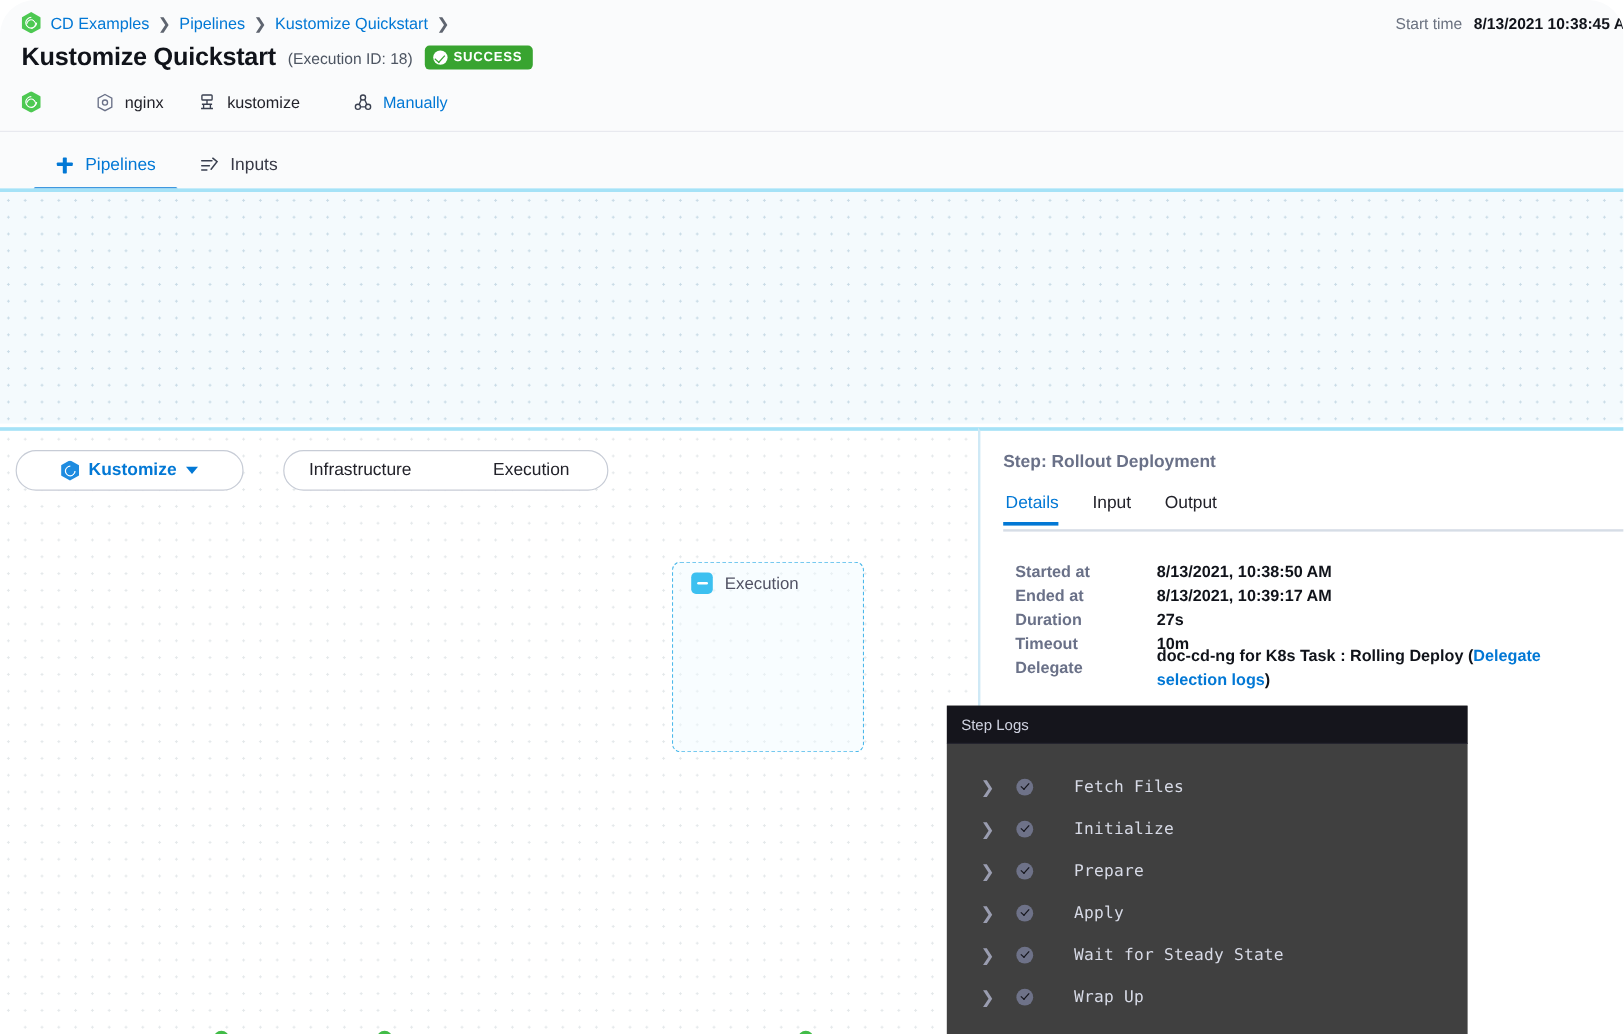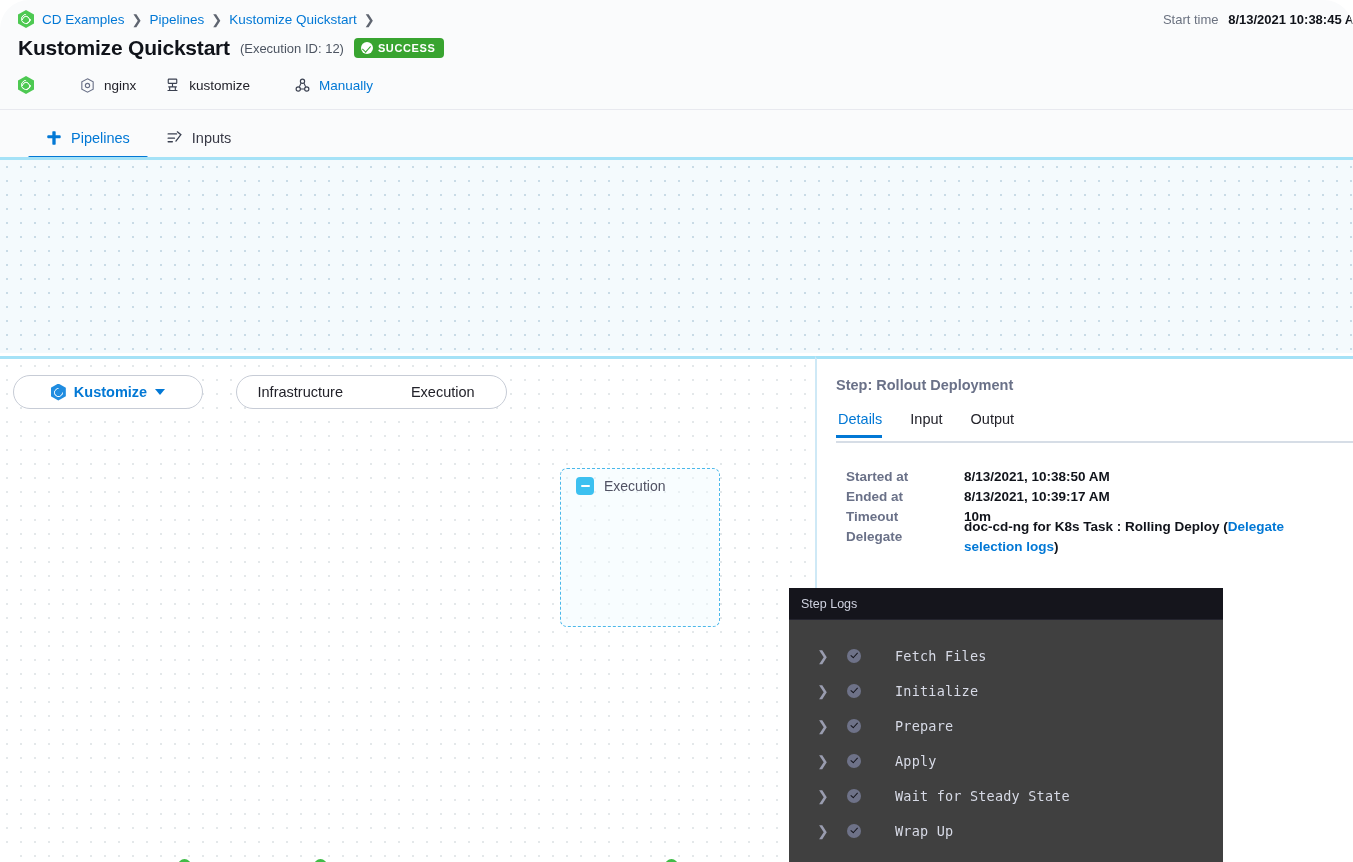--- a/index.html
+++ b/index.html
@@ -256,21 +256,21 @@
       <span class="bc-link">CD Examples</span>
       <span class="bc-sep">❯</span>
       <span class="bc-link">Pipelines</span>
       <span class="bc-sep">❯</span>
       <span class="bc-link">Kustomize Quickstart</span>
       <span class="bc-sep">❯</span>
     </div>
 
     <div class="titlerow">
       <span class="page-title">Kustomize Quickstart</span>
-      <span class="exec-id">(Execution ID: 12)</span>
+      <span class="exec-id">(Execution ID: 18)</span>
       <span class="badge-success">
         <span class="badge-check"></span>
         <span>SUCCESS</span>
       </span>
     </div>
 
     <div class="metarow">
       <span class="harness-hex">
         <span class="hx"></span>
           <span class="lnk"></span>
@@ -384,20 +384,24 @@
     <div class="details">
       <div class="drow">
         <span class="dlabel">Started at</span>
         <span class="dval">8/13/2021, 10:38:50 AM</span>
       </div>
       <div class="drow">
         <span class="dlabel">Ended at</span>
         <span class="dval">8/13/2021, 10:39:17 AM</span>
       </div>
       <div class="drow">
+        <span class="dlabel">Duration</span>
+        <span class="dval">27s</span>
+      </div>
+      <div class="drow">
         <span class="dlabel">Timeout</span>
         <span class="dval">10m</span>
       </div>
       <div class="drow">
         <span class="dlabel">Delegate</span>
         <span class="dval"><span>doc-cd-ng for K8s Task : Rolling Deploy (</span><a>Delegate selection logs</a><span>)</span></span>
       </div>
     </div>
   </div>
 

